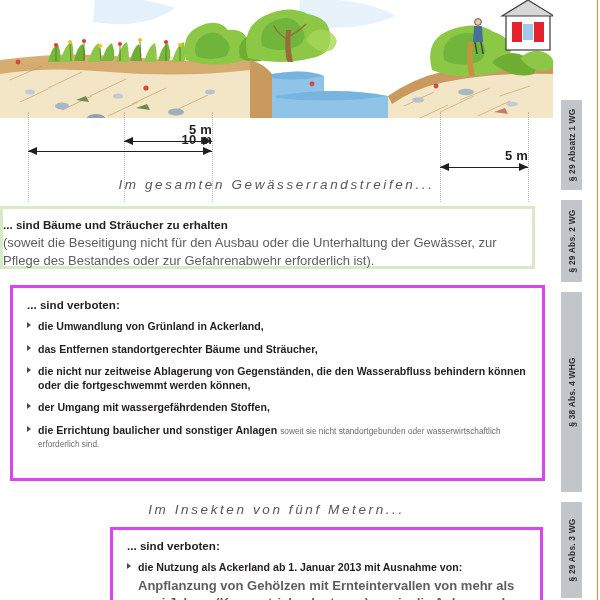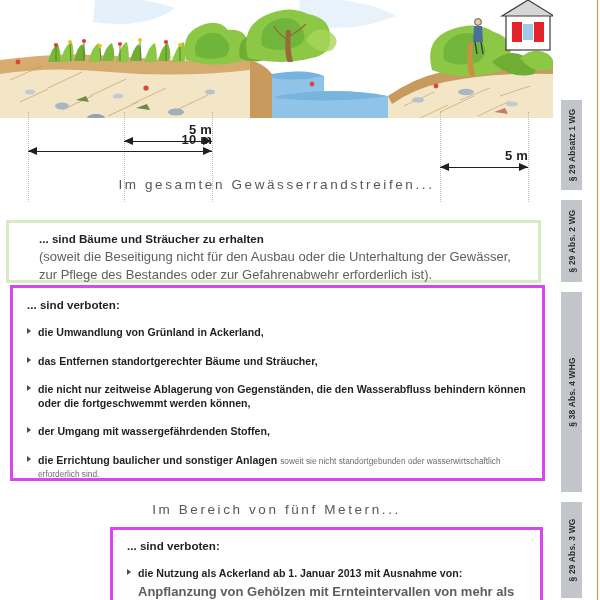--- a/index.html
+++ b/index.html
@@ -21,33 +21,33 @@
   .dimrow{position:absolute;height:14px;}
   .dimline{position:absolute;top:50%;left:0;right:0;height:0;border-top:1.6px solid #231f20;}
   .arw{position:absolute;top:50%;width:0;height:0;
        border-top:4.5px solid transparent;border-bottom:4.5px solid transparent;margin-top:-4.5px;}
   .arw.l{left:0;border-right:9px solid #231f20;}
   .arw.r{right:0;border-left:9px solid #231f20;}
   .dimlabel{position:absolute;bottom:11px;width:100%;text-align:right;
             font-size:13px;font-weight:bold;letter-spacing:.2px;color:#231f20;}
 
   .sectiontitle{position:absolute;width:553px;text-align:center;
-       font-size:13.5px;letter-spacing:2.6px;color:#56575a;white-space:nowrap;}
+       font-size:13.5px;letter-spacing:2.6px;color:#56575a;white-space:nowrap;font-style:italic;}
 
   
   .box{position:absolute;background:#ffffff;box-sizing:border-box;}
   .box.green{border:3px solid #d9e9c3;}
   .box.orange{border:3px solid #d946ef;}
 
   .box-title{font-size:11.6px;font-weight:bold;color:#231f20;margin:0;}
   .fine{font-size:13px;color:#5d5e60;line-height:1.38;margin:3px 0 0 0;}
 
   ul.plist{list-style:none;margin:0;padding:0;}
   ul.plist li{position:relative;padding-left:11px;font-size:10.6px;font-weight:bold;
-              line-height:1.28;margin-top:15px;color:#231f20;}
+              line-height:1.28;margin-top:9px;color:#231f20;}
   ul.plist li .tri{position:absolute;left:0;top:2px;width:0;height:0;
        border-top:3.6px solid transparent;border-bottom:3.6px solid transparent;
        border-left:4.6px solid #4c4c4c;}
   ul.plist li .note{font-weight:normal;font-size:8.3px;color:#6a6b6d;}
 
   
   .tab{position:absolute;left:561px;width:21px;background:#c2c5ca;}
   .tab span{position:absolute;left:50%;top:50%;transform:translate(-50%,-50%) rotate(-90deg);
      white-space:nowrap;font-size:8.4px;font-weight:bold;color:#2b2b2b;letter-spacing:.2px;}
 </style>
@@ -219,21 +219,21 @@
     <div class="dimrow" style="left:440px;width:88px;top:48px;">
       <div class="dimline"></div>
       <div class="arw l"></div>
       <div class="arw r"></div>
       <div class="dimlabel">5 m</div>
     </div>
   </div>
 
   <div class="sectiontitle" style="top:177px;">Im gesamten Gewässerrandstreifen...</div>
 
-  <div class="box green" style="left:6px;top:206px;width:535px;height:63px;padding:9px 12px 0 30px;margin-top:14px;">
+  <div class="box green" style="left:0;top:206px;width:535px;height:63px;padding:9px 12px 0 0;">
     <p class="box-title">... sind Bäume und Sträucher zu erhalten</p>
     <p class="fine">(soweit die Beseitigung nicht für den Ausbau oder die Unterhaltung der Gewässer, zur Pflege des Bestandes oder zur Gefahrenabwehr erforderlich ist).</p>
   </div>
 
   <div class="box orange" style="left:10px;top:285px;width:535px;height:196px;padding:10px 14px 0 14px;">
     <p class="box-title">... sind verboten:</p>
     <ul class="plist">
       <li>
         <span class="tri"></span>
         <span>die Umwandlung von Grünland in Ackerland,</span>
@@ -251,21 +251,21 @@
         <span>der Umgang mit wassergefährdenden Stoffen,</span>
       </li>
       <li>
         <span class="tri"></span>
         <span>die Errichtung baulicher und sonstiger Anlagen</span>
         <span class="note">soweit sie nicht standortgebunden oder wasserwirtschaftlich erforderlich sind.</span>
       </li>
     </ul>
   </div>
 
-  <div class="sectiontitle" style="top:502px;">Im Bereich von fünf Metern...</div>
+  <div class="sectiontitle" style="top:502px;">Im Insekten von fünf Metern...</div>
 
   <div class="box orange" style="left:110px;top:527px;width:433px;height:90px;padding:9px 14px 0 14px;">
     <p class="box-title">... sind verboten:</p>
     <ul class="plist">
       <li>
         <span class="tri"></span>
         <span>die Nutzung als Ackerland ab 1. Januar 2013 mit Ausnahme von:</span>
         <p class="fine" style="margin-top:2px;">Anpflanzung von Gehölzen mit Ernteintervallen von mehr als zwei Jahren (Kurzumtriebsplantagen) sowie die Anlage und der umbruchlose Erhalt von Blühstreifen in Form von mehrjährigen echten und wildpflanzenbasierten Trachtflächen für Insekten.</p>
       </li>
     </ul>

